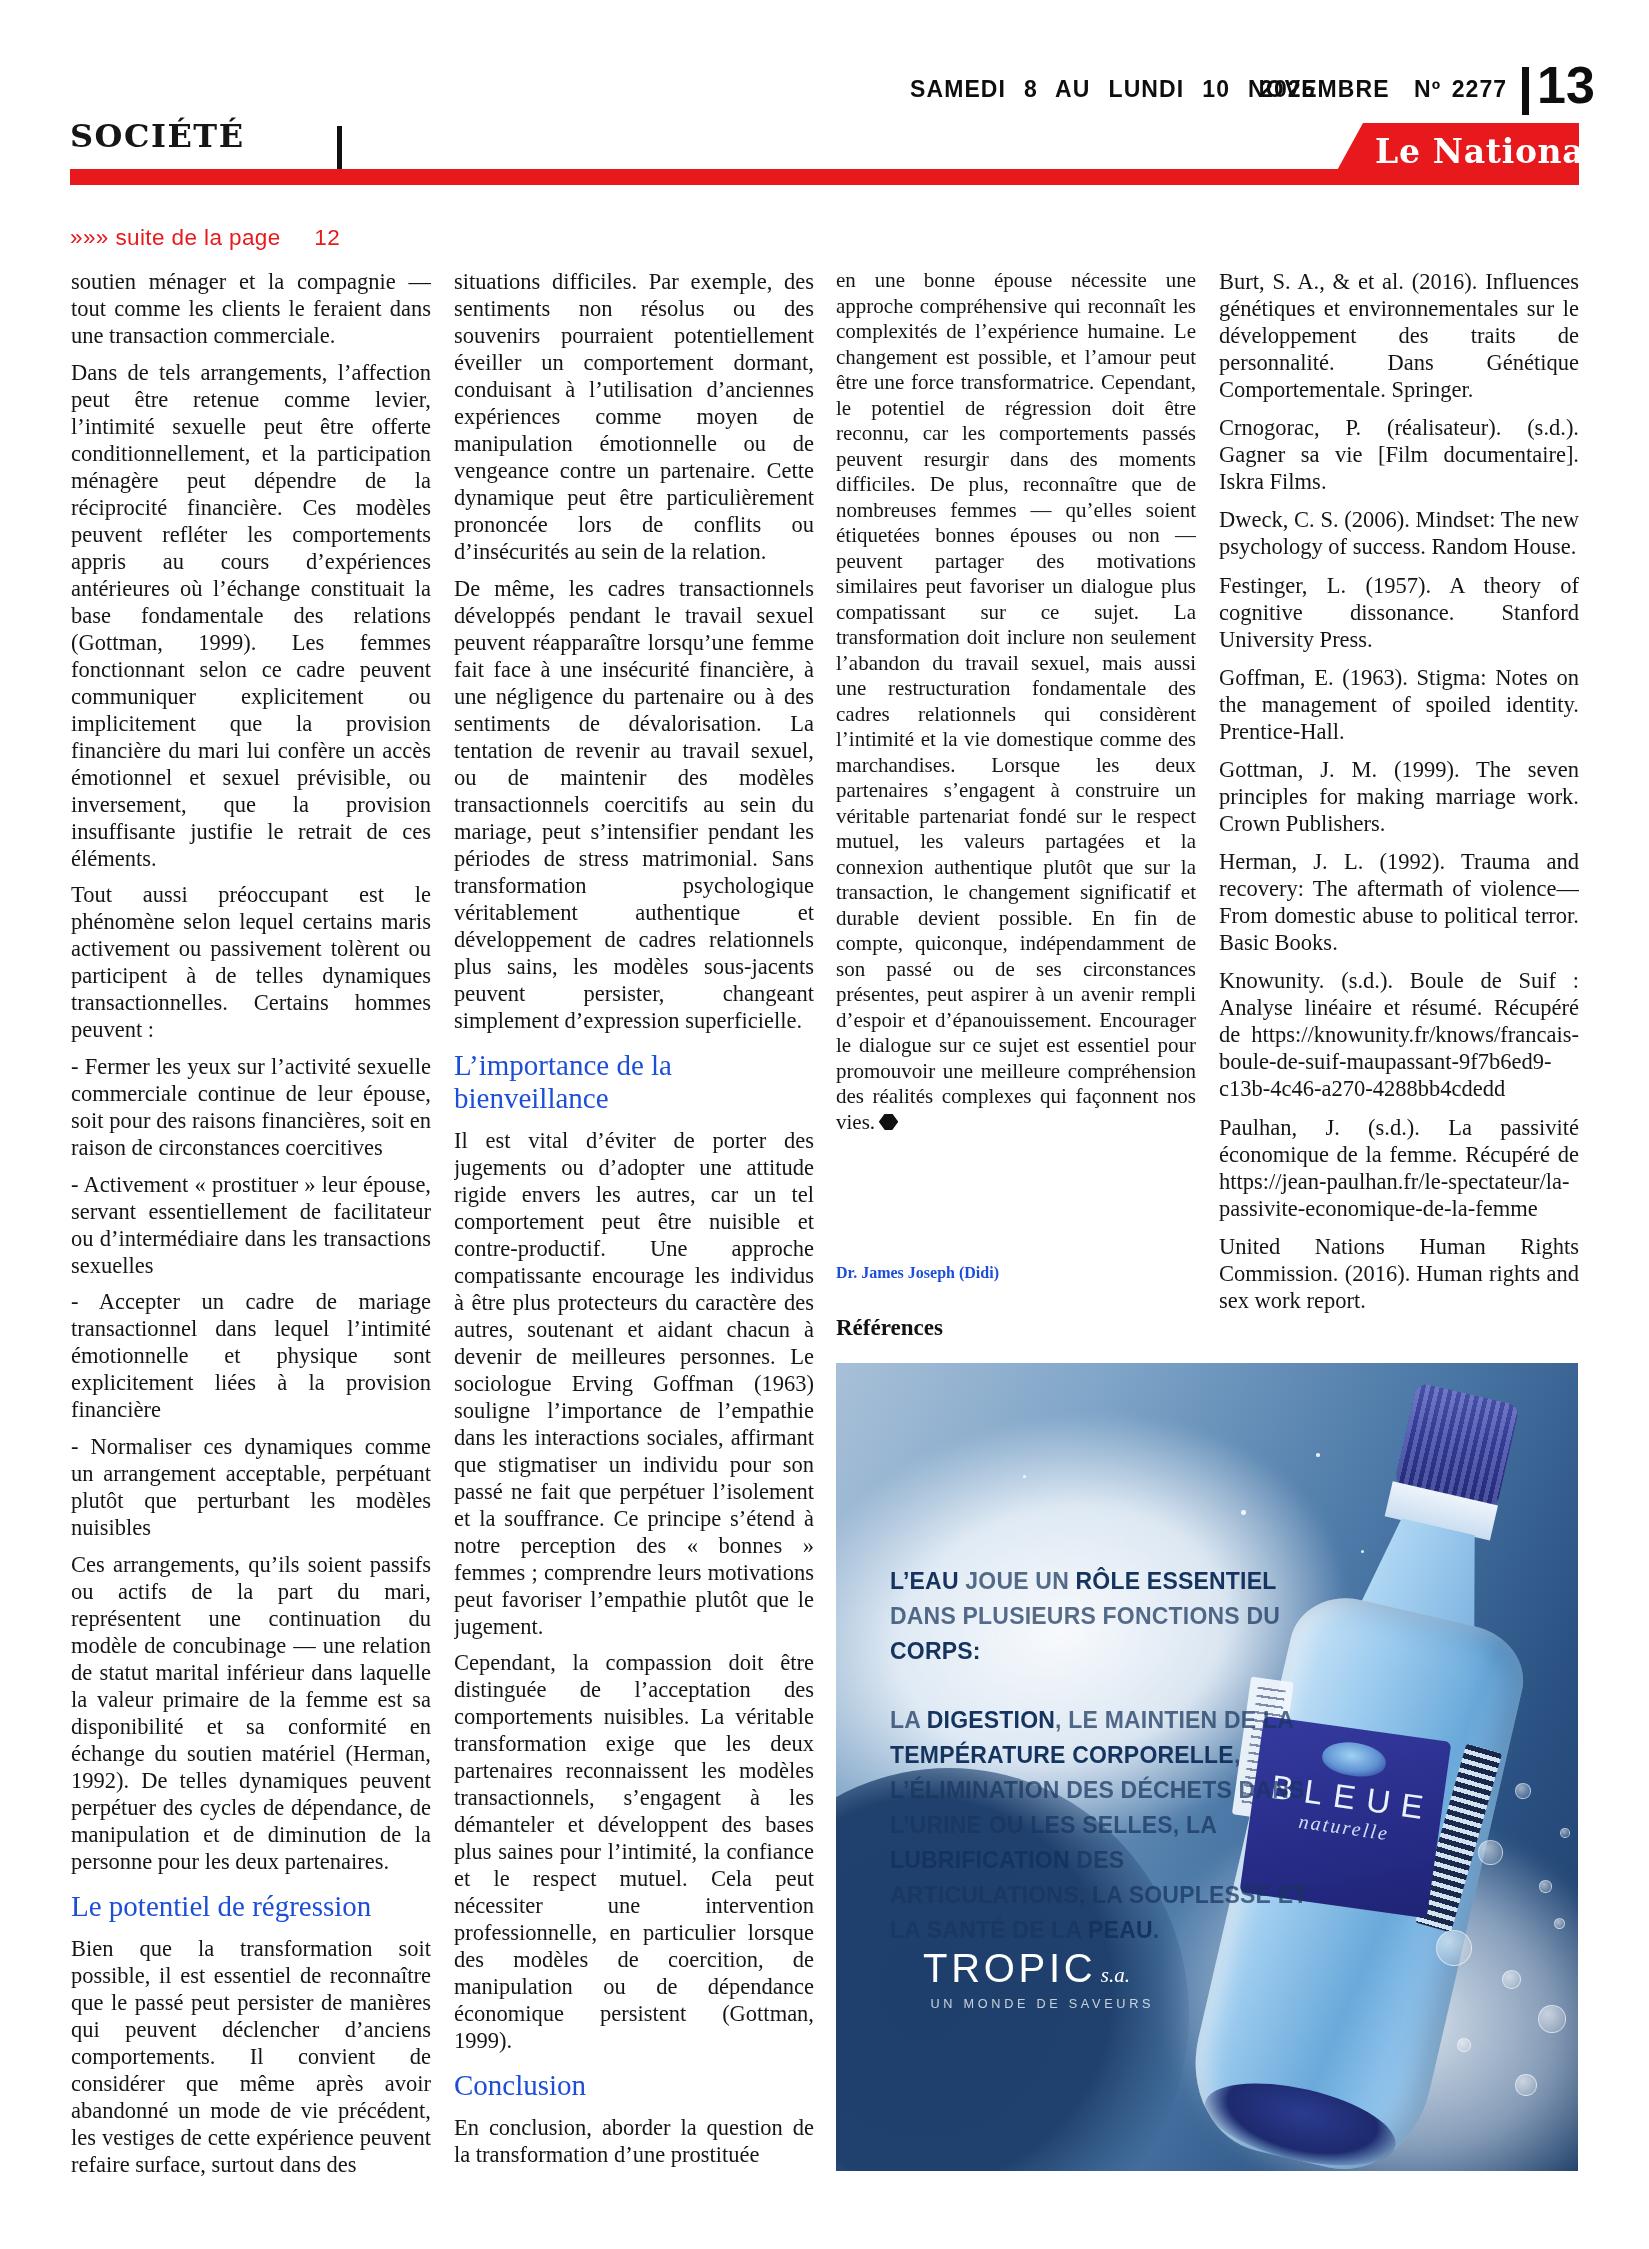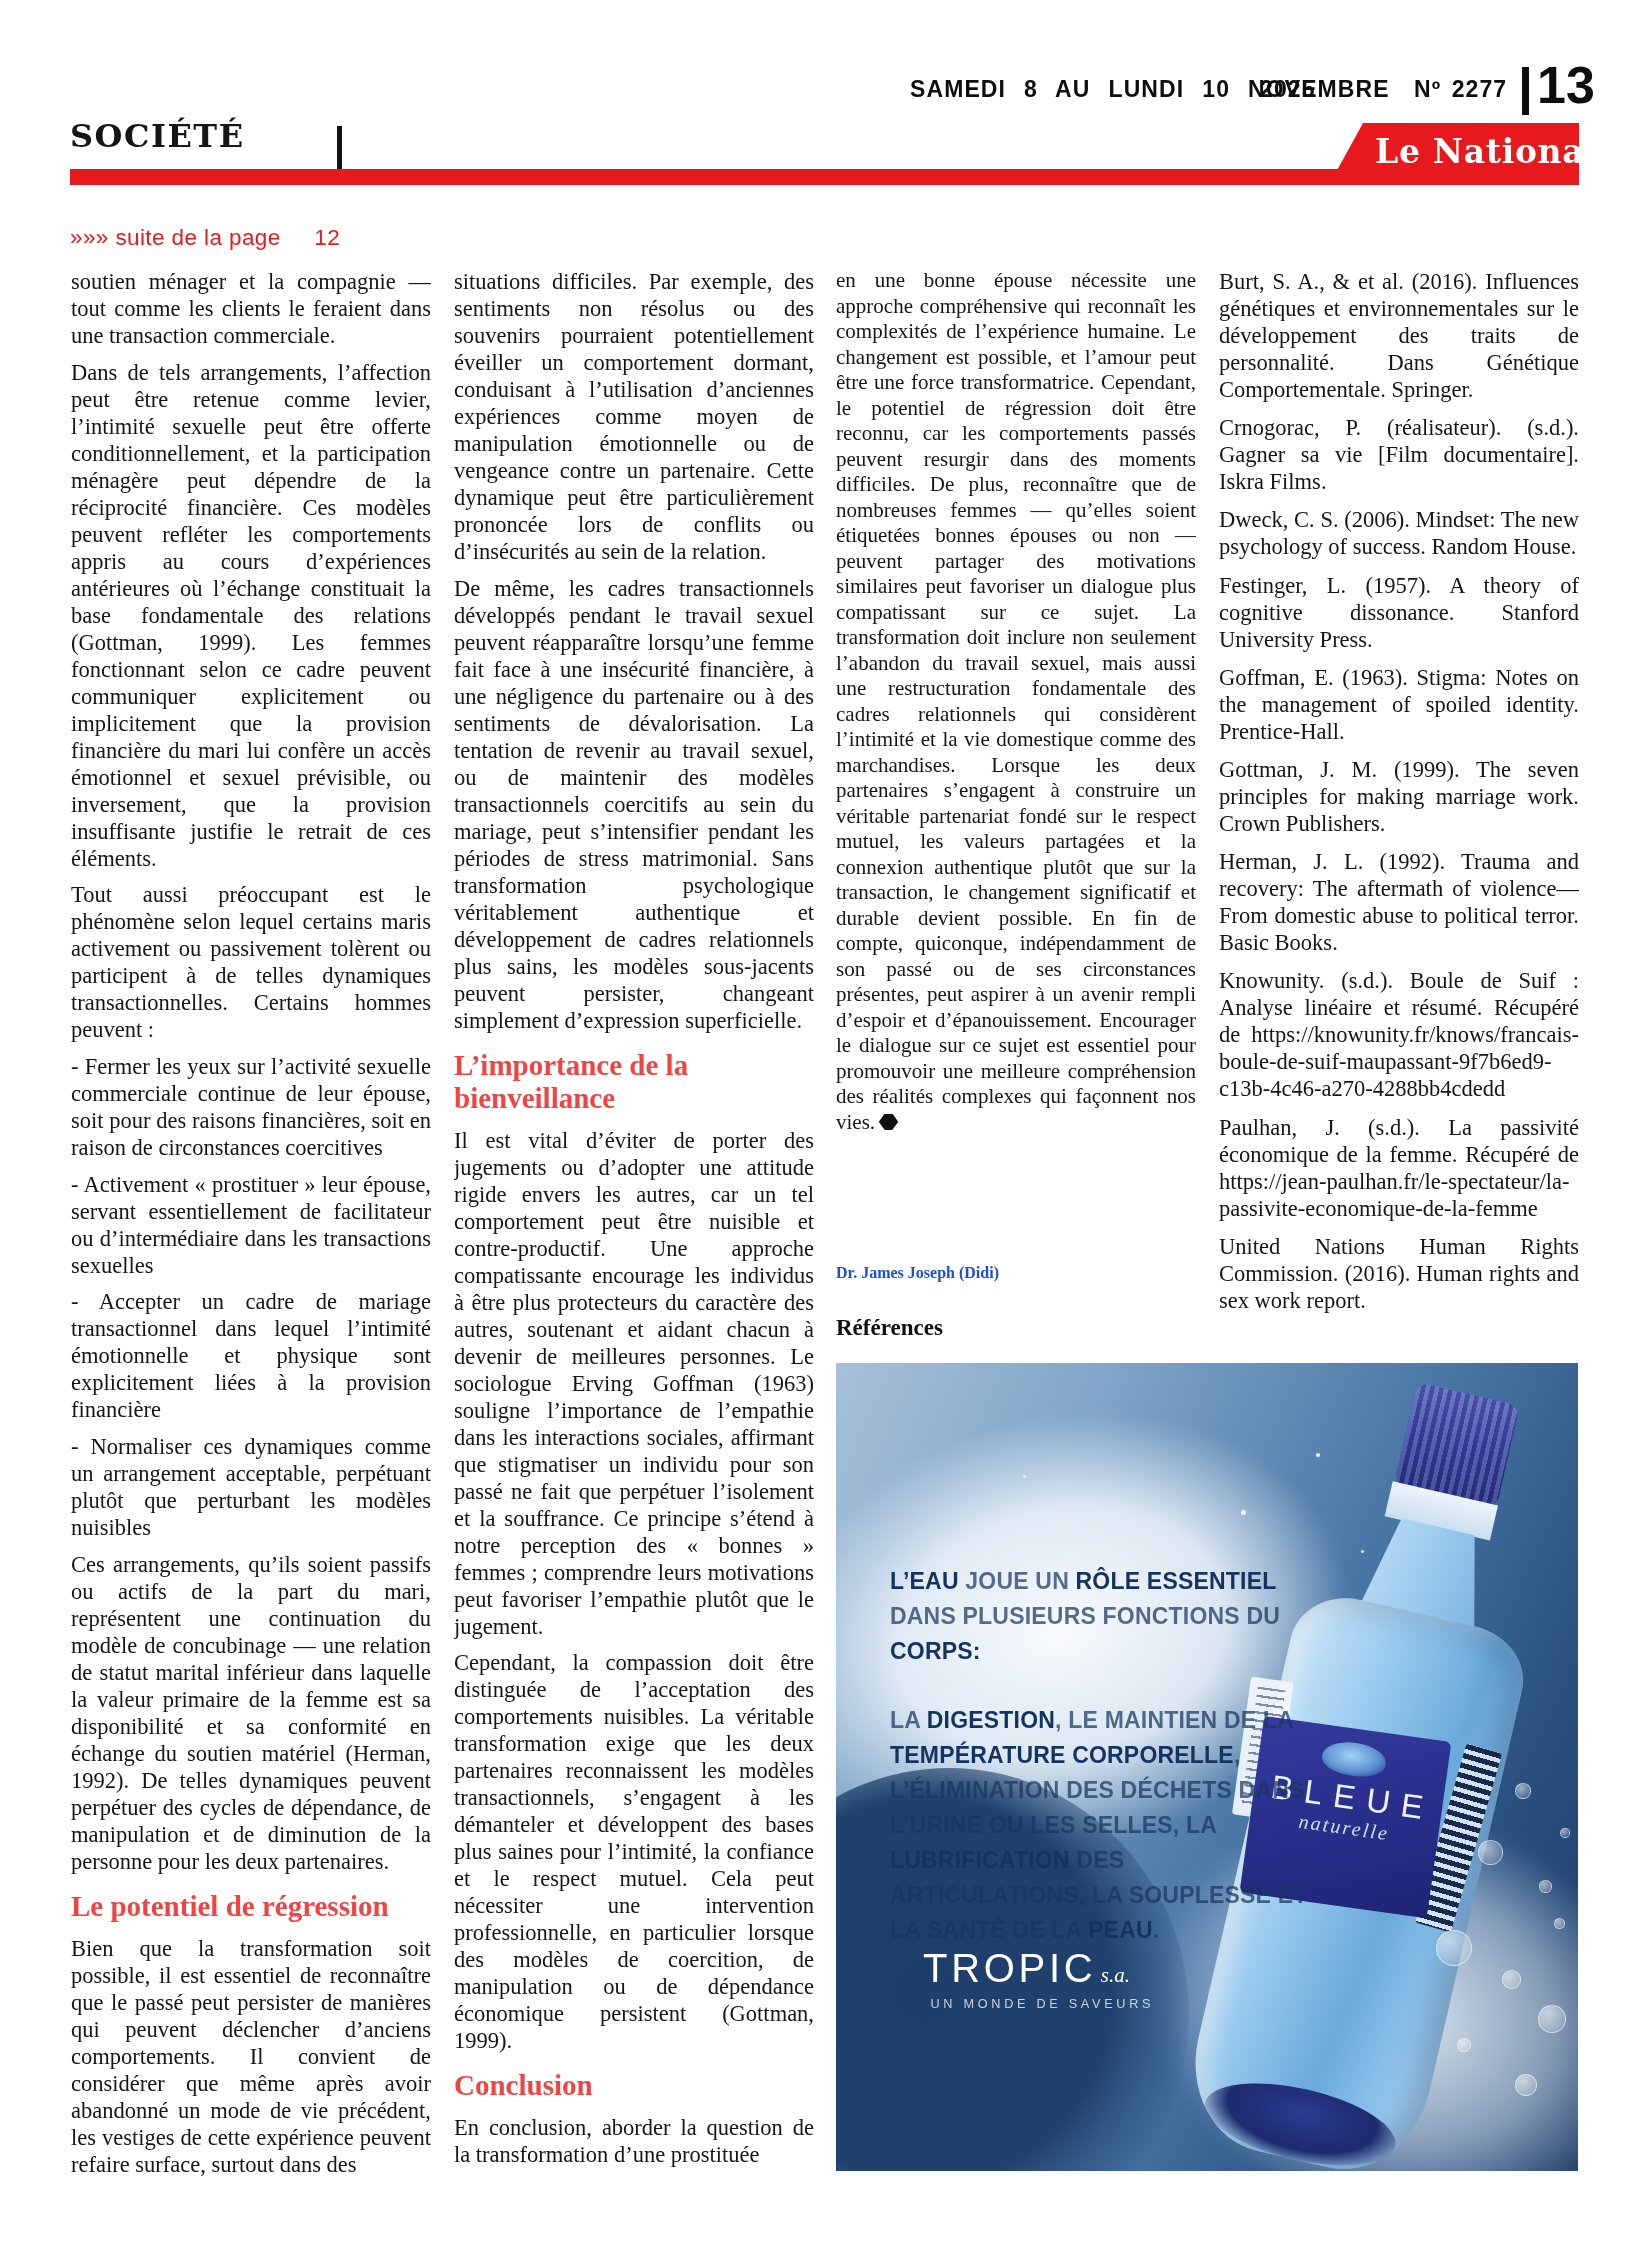--- a/index.html
+++ b/index.html
@@ -44,22 +44,22 @@
   }
   .continuation .contpage{margin-left:27px;}
 
   
   .col{
     position:absolute;top:268px;width:360px;text-align:justify;
     font-size:22.5px;line-height:27px;color:#151515;overflow:hidden;
   }
   .col p{margin:0 0 9.7px 0;}
   .col h2{
-    font-family:"Liberation Serif", serif;font-weight:bold;text-align:left;
-    font-size:29px;line-height:33px;margin:15px 0 12px 0;letter-spacing:0px;color:#ef4444;
+    font-family:"Liberation Serif", serif;font-weight:normal;text-align:left;
+    font-size:29px;line-height:33px;margin:15px 0 12px 0;letter-spacing:0px;color:#1d4ed8;
   }
   .col1{left:71px;height:1920px;}
   .col2{left:454px;height:1920px;}
   .col3{left:836px;height:984px;font-size:21px;line-height:25.5px;}
   .col4{left:1219px;height:1102px;}
   .col4 p{margin:0 0 11.2px 0;overflow-wrap:anywhere;}
   .end-mark{
     display:inline-block;width:19.5px;height:16.5px;background:#101010;margin-left:3.7px;vertical-align:-1.5px;
     clip-path:polygon(6px 0,13.5px 0,19.5px 8.2px,13.5px 16.5px,6px 16.5px,0 8.2px);
   }

